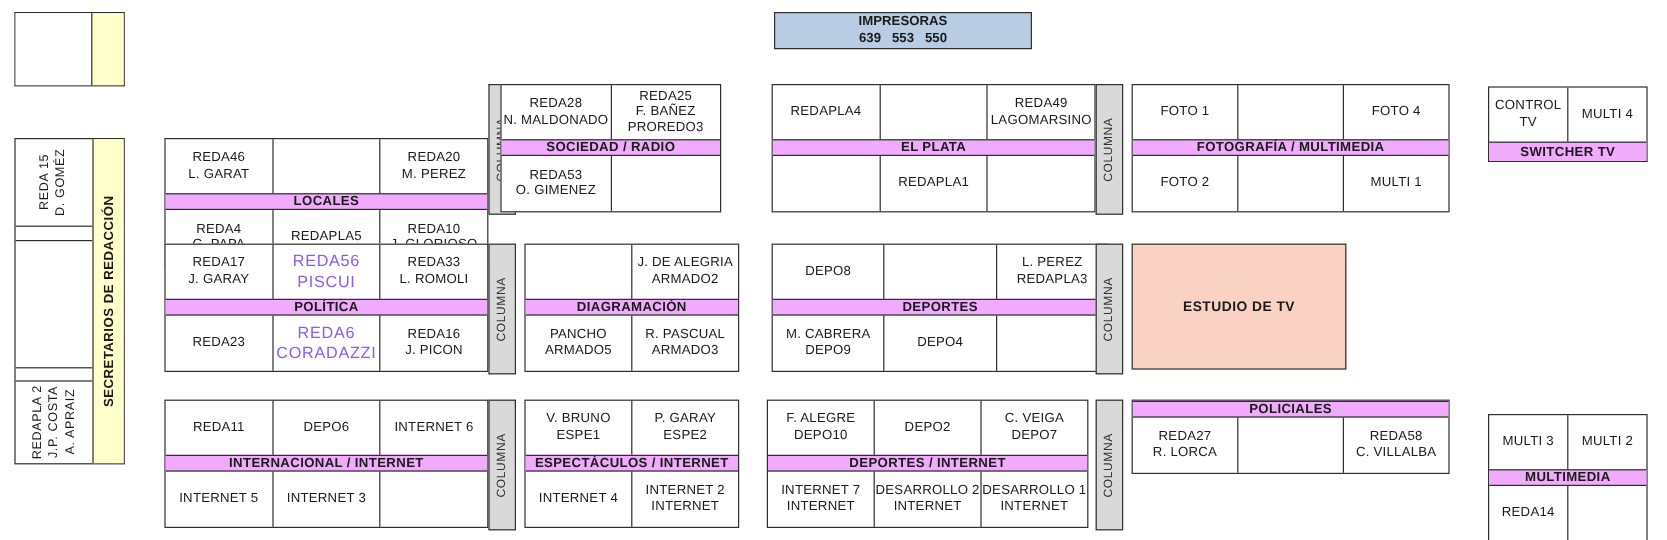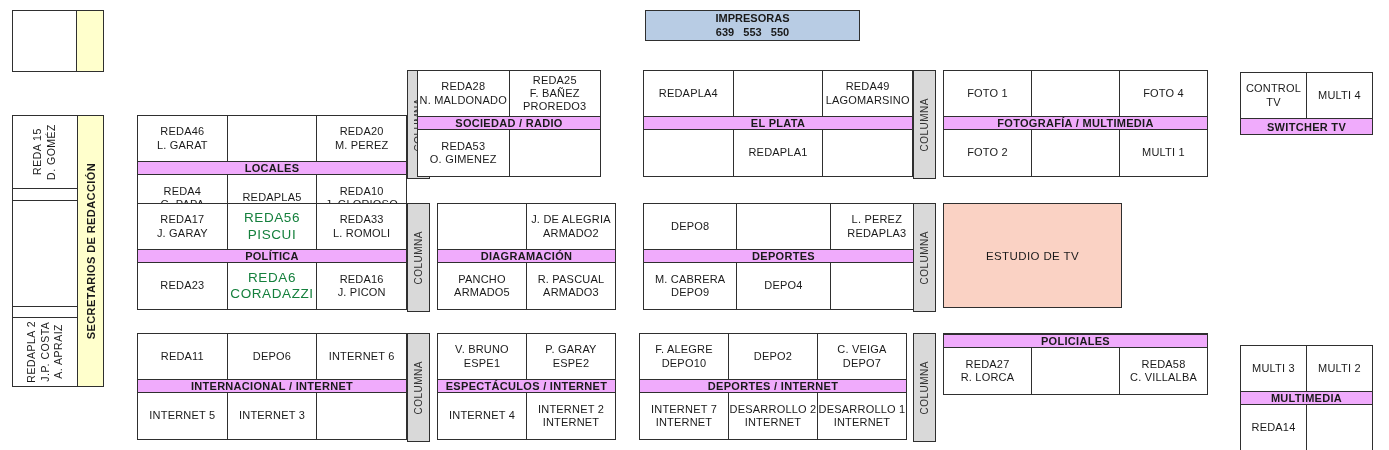--- a/index.html
+++ b/index.html
@@ -10,41 +10,41 @@
   
   .block{position:absolute;border:1px solid #2f2f2f;background:#fff;box-sizing:border-box;}
   .brow{display:flex;height:45px;}
   .brow.bottom{height:46px;}
   .cell{
     flex:1;display:flex;align-items:center;justify-content:center;text-align:center;
     font-size:11px;line-height:1.2;white-space:pre-line;border-left:1px solid #2f2f2f;
     box-sizing:border-box;letter-spacing:.2px;
   }
   .cell:first-child{border-left:none;}
-  .cell.alt{color:#15803d;font-size:13.5px;letter-spacing:.6px;}
+  .cell.alt{color:#8b5cf6;font-size:13.5px;letter-spacing:.6px;}
   .band{
     height:14px;border-top:1px solid #2f2f2f;border-bottom:1px solid #2f2f2f;
     background:#f0abfc;display:flex;align-items:center;justify-content:center;
     font-size:11px;font-weight:bold;letter-spacing:.3px;box-sizing:border-box;
   }
   .band.tall{height:16px;border-bottom:none;}
   
   .columna{
     position:absolute;width:23px;height:109px;background:#d9d9d9;border:1px solid #2f2f2f;
     box-sizing:border-box;display:flex;align-items:center;justify-content:center;
   }
   .vtext{
     writing-mode:vertical-rl;transform:rotate(180deg);
     font-size:10px;color:#333;letter-spacing:.5px;white-space:pre-line;text-align:center;
   }
   
   .studio{
     position:absolute;left:943px;top:203px;width:179px;height:105px;background:#fad2c4;
     border:1px solid #2f2f2f;box-sizing:border-box;display:flex;align-items:center;justify-content:center;
-    font-size:11.5px;font-weight:normal;letter-spacing:.4px;
+    font-size:11.5px;font-weight:bold;letter-spacing:.4px;
   }
   
   .printers{
     position:absolute;left:645px;top:10px;width:215px;height:31px;background:#b8cce4;
     border:1.5px solid #2f2f2f;box-sizing:border-box;display:flex;flex-direction:column;
     align-items:center;justify-content:center;font-weight:bold;font-size:11px;line-height:1.25;
   }
   .printers .nums{white-space:pre;}
   
   .cornerbox{

